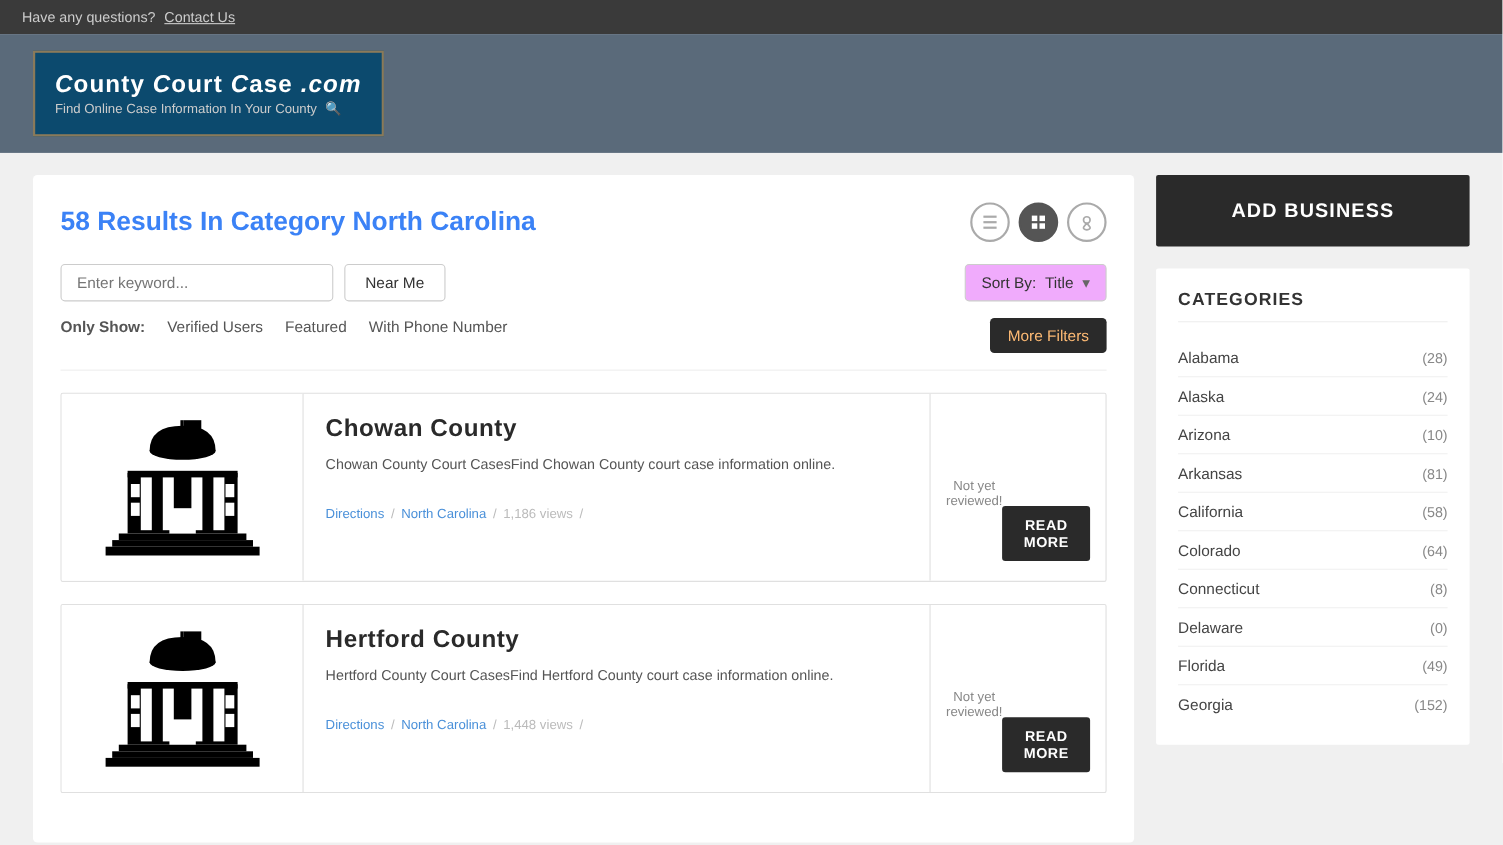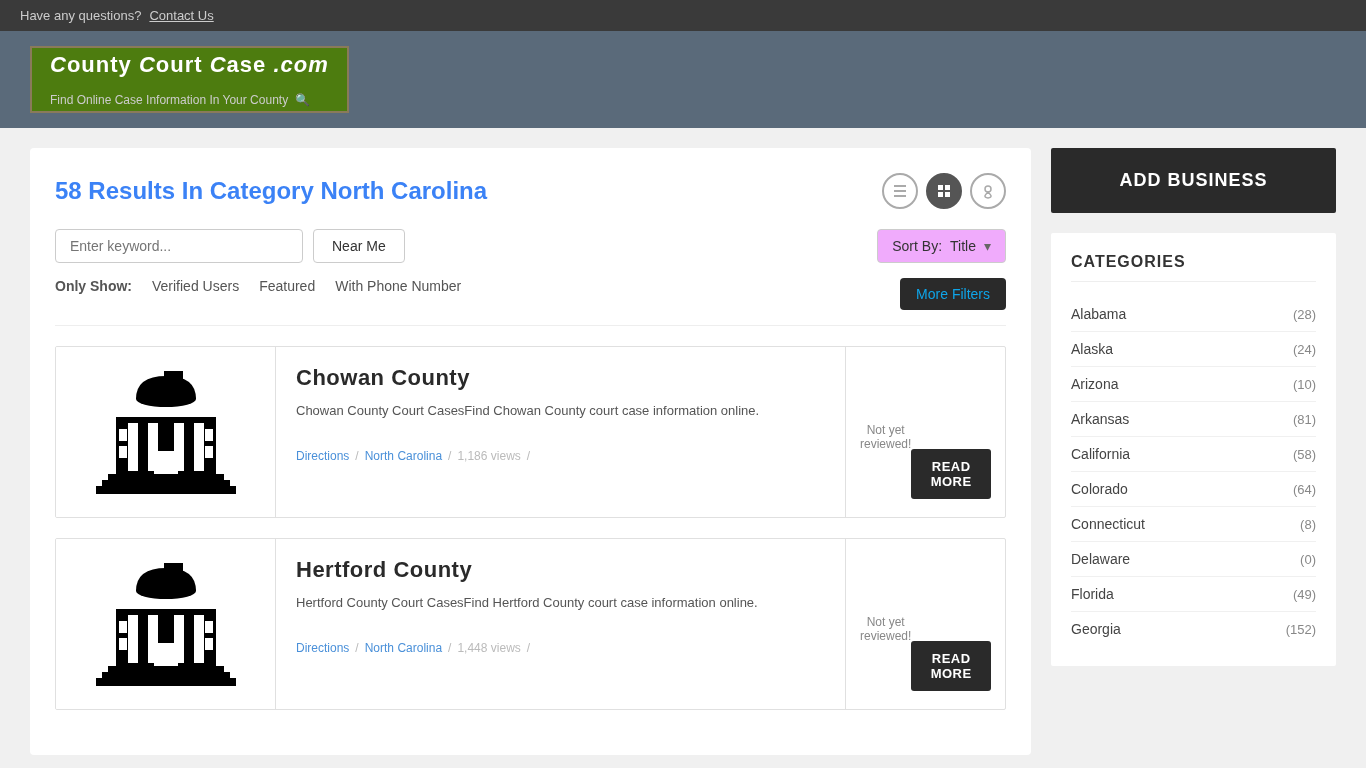--- a/index.html
+++ b/index.html
@@ -18,37 +18,37 @@
     #top-bar a { color: #ccc; text-decoration: underline; cursor: pointer; }
 
     
     #header {
       background: #5a6a7a;
       padding: 15px 30px;
       display: flex;
       align-items: center;
     }
     #logo-box {
-      background: #4d7c0f;
+      background: #0c4a6e;
       border: 2px solid #8a7a5a;
-      padding: 4px 18px;
+      padding: 16px 18px;
       color: white;
       max-width: 320px;
     }
     #logo-box .logo-title {
       font-size: 22px;
       font-weight: bold;
       letter-spacing: 1px;
       color: white;
     }
     #logo-box .logo-title span.c { font-style: italic; }
     #logo-box .logo-subtitle {
       font-size: 12px;
       color: #ccc;
-      margin-top: 15px;
+      margin-top: 2px;
     }
     #logo-box .logo-emoji { display: inline-block; margin-left: 4px; }
 
     
     #main-wrapper {
       display: flex;
       padding: 20px 30px;
       gap: 20px;
       max-width: 1366px;
     }
@@ -131,21 +131,21 @@
     }
     .filter-label { font-weight: bold; color: #555; }
     .filter-option {
       color: #555;
       cursor: pointer;
       font-size: 14px;
     }
     #more-filters-btn {
       margin-left: auto;
       background: #2a2a2a;
-      color: #0ea5e9;
+      color: #fdba74;
       border: none;
       padding: 8px 16px;
       font-size: 14px;
       border-radius: 4px;
       cursor: pointer;
     }
 
     
     .listing-card {
       display: flex;

